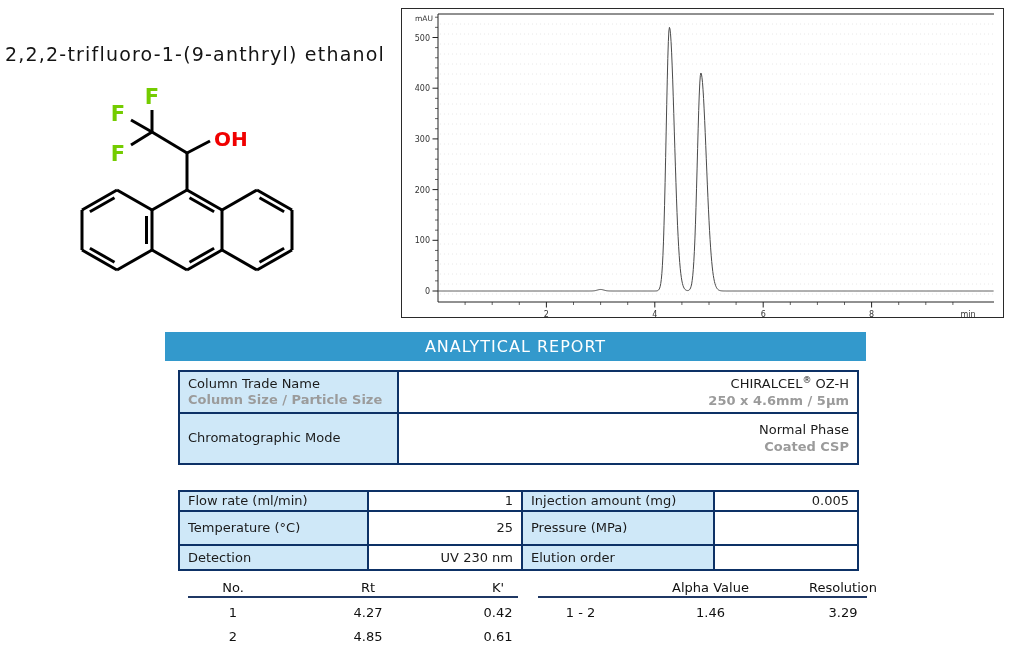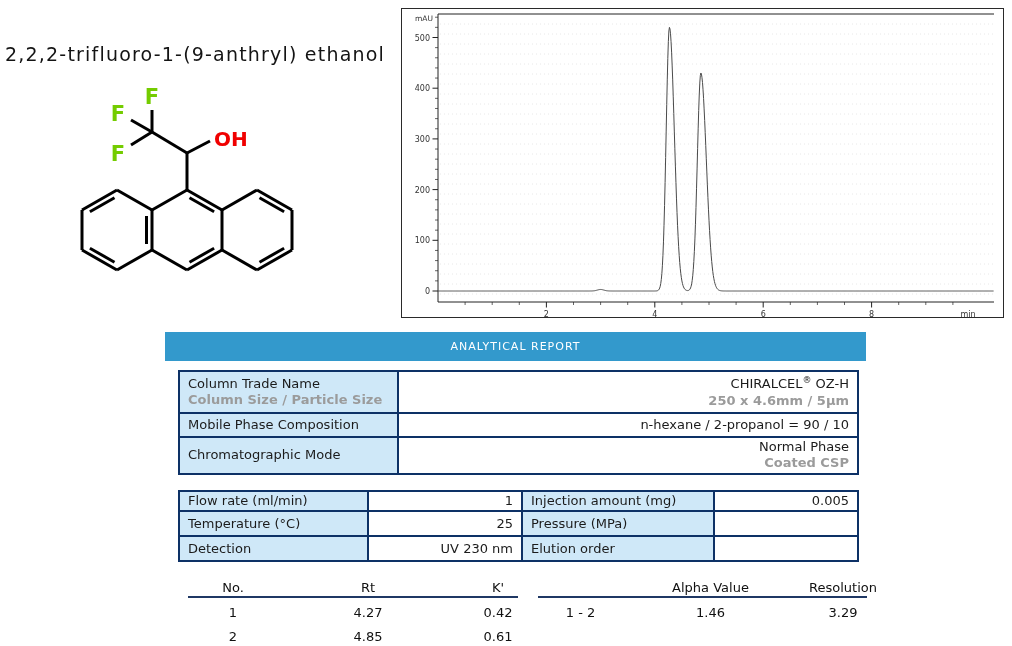--- a/index.html
+++ b/index.html
@@ -14,21 +14,21 @@
     font-size:19px;color:#141414;letter-spacing:1.2px;white-space:nowrap;
   }
   .structure-wrap{position:absolute;left:60px;top:80px;width:260px;height:220px;}
   .chrom-box{
     position:absolute;left:401px;top:8px;width:601px;height:308px;
     border:1px solid #2a2a2a;background:#ffffff;
   }
   .report-bar{
     position:absolute;left:165px;top:332px;width:701px;height:29px;
     display:flex;align-items:center;justify-content:center;
-    color:#ffffff;font-size:11px;letter-spacing:1px;
+    color:#ffffff;font-size:16px;letter-spacing:1px;
   }
   table.rep{border-collapse:collapse;position:absolute;table-layout:fixed;}
   table.rep td{
     border:2px solid #0d3166;font-size:13px;color:#1b1b1b;
     padding:1px 8px;vertical-align:middle;line-height:1.25;
   }
   td.lab{background:#cfe8f8;text-align:left;}
   td.val{background:#ffffff;text-align:right;border-radius:8px;}
   .sub{color:#9b9b9b;font-weight:bold;}
   #specTable{left:178px;top:370px;width:679px;}
@@ -201,25 +201,21 @@
       <tr style="height:42px">
     <td class="lab">
       <div>Column Trade Name</div>
       <div class="sub">Column Size / Particle Size</div>
     </td>
     <td class="val">
       <div><span>CHIRALCEL</span><sup>®</sup><span> OZ-H</span></div>
       <div class="sub">250 x 4.6mm / 5µm</div>
     </td>
   </tr>
-  <tr style="height:24px">
-    <td class="lab">Mobile Phase Composition</td>
-    <td class="val">n-hexane / 2-propanol = 90 / 10</td>
-  </tr>
-  <tr style="height:36px">
+  <tr style="height:51px">
     <td class="lab">Chromatographic Mode</td>
     <td class="val">
       <div>Normal Phase</div>
       <div class="sub">Coated CSP</div>
     </td>
   </tr>
 </tbody>
   </table>
 
 <table class="rep" id="paramTable">
@@ -229,21 +225,21 @@
       <col style="width:192px">
       <col style="width:144px">
     </colgroup>
   <tbody>
       <tr style="height:18px">
     <td class="lab">Flow rate (ml/min)</td>
     <td class="val">1</td>
     <td class="lab">Injection amount (mg)</td>
     <td class="val">0.005</td>
   </tr>
-  <tr style="height:25px">
+  <tr style="height:34px">
     <td class="lab">Temperature (°C)</td>
     <td class="val">25</td>
     <td class="lab">Pressure (MPa)</td>
     <td class="val"></td>
   </tr>
   <tr style="height:25px">
     <td class="lab">Detection</td>
     <td class="val">UV 230 nm</td>
     <td class="lab">Elution order</td>
     <td class="val"></td>

